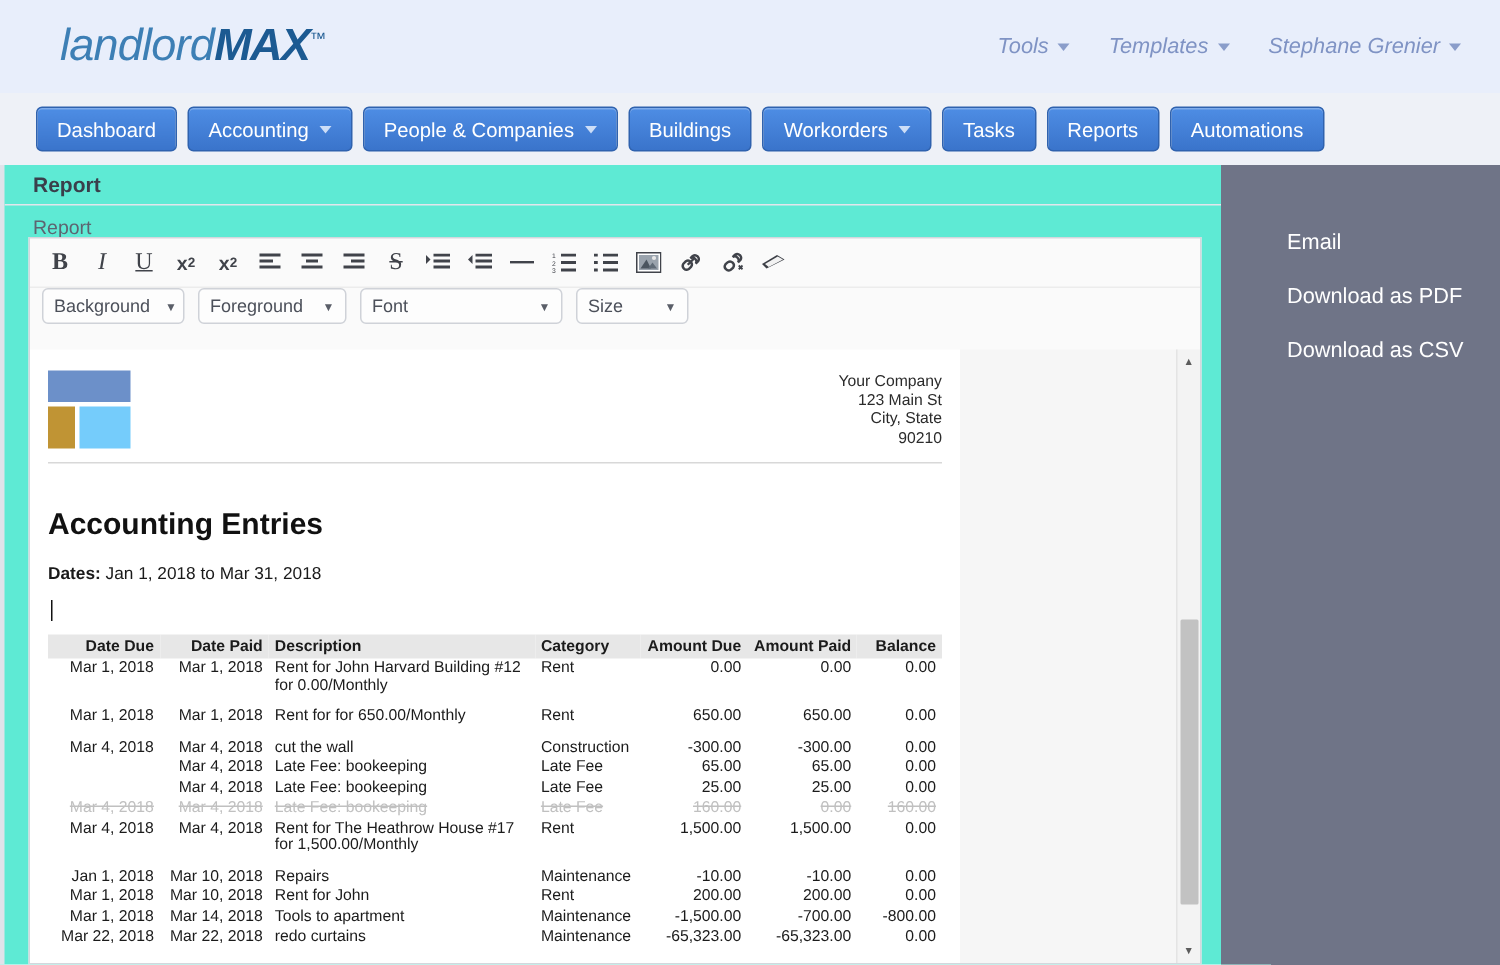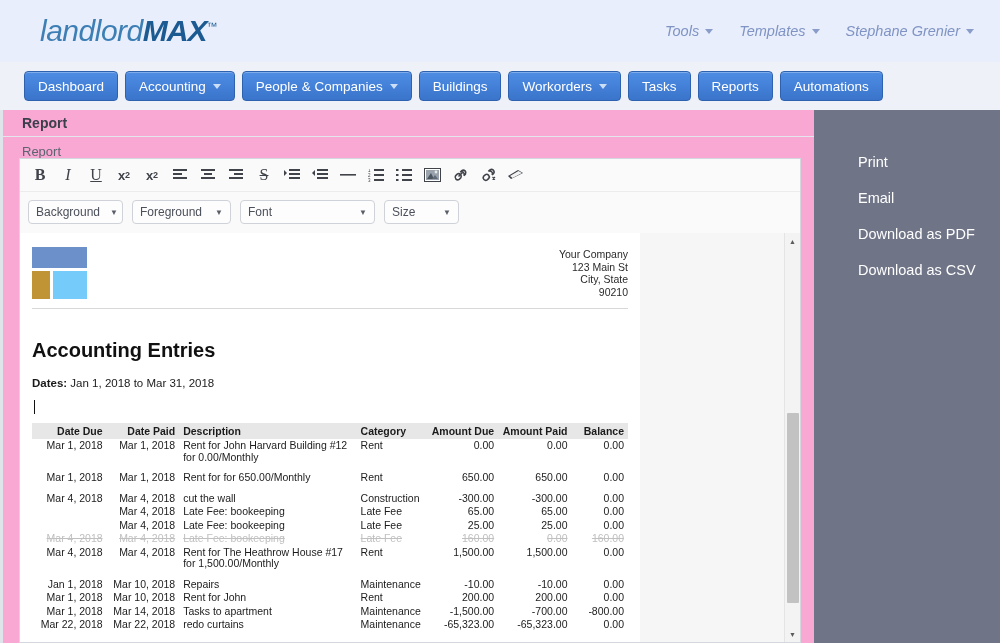--- a/index.html
+++ b/index.html
@@ -52,21 +52,21 @@
     cursor: pointer;
     box-shadow: inset 0 1px 0 rgba(255,255,255,.28);
     white-space: nowrap;
     text-align: right;
   }
   .navbtn .caret { border-top-color: #dce8fb; }
 
   
   .content {
     position: absolute; left: 0; top: 110px; width: 909px; height: 533px;
-    background: #f9a8d4;
+    background: #5eead4;
     border-left: 3px solid #dfe3ea;
     overflow: hidden;
   }
   .panel-title {
     height: 27px; line-height: 27px;
     padding-left: 19px; font-size: 14px; font-weight: 700; color: #3a3f4b;
     border-bottom: 1px solid #e3e6ec;
   }
   .breadcrumb {
     padding: 7px 0 6px 19px; font-size: 13px; color: #5d6470;
@@ -82,21 +82,21 @@
     height: 33px; display: flex; align-items: center; gap: 0px;
     padding: 0 6px; border-bottom: 1px solid #ececec;
   }
   .tb-icon {
     width: 28px; height: 26px; display: flex; align-items: center; justify-content: center;
     color: #40434a; cursor: pointer; font-size: 15px; line-height: 1;
   }
   .tb-icon svg { display: block; }
 
   .toolbar2 {
-    height: 40px; display: flex; align-items: center; gap: 9px; padding: 0 8px;
+    height: 40px; display: flex; gap: 9px; padding: 0 8px;
   }
   .tb-select {
     height: 24px; border: 1px solid #cfd2d8; border-radius: 4px; background: #fdfdfd;
     font-size: 12px; color: #4c505a; display: flex; align-items: center;
     padding: 0 7px; cursor: pointer; justify-content: space-between;
   }
   .tb-select .sc { margin-left: 10px; font-size: 8px; color: #5a5e68; }
   .sel-bg { width: 95px; }
   .sel-fg { width: 99px; }
   .sel-font { width: 135px; }
@@ -484,21 +484,21 @@
                 <td class="c-r">Mar 10, 2018</td>
                 <td class="c-l">Rent for John</td>
                 <td class="c-l">Rent</td>
                 <td class="c-r">200.00</td>
                 <td class="c-r">200.00</td>
                 <td class="c-r">0.00</td>
               </tr>
               <tr>
                 <td class="c-r">Mar 1, 2018</td>
                 <td class="c-r">Mar 14, 2018</td>
-                <td class="c-l">Tasks to apartment</td>
+                <td class="c-l">Tools to apartment</td>
                 <td class="c-l">Maintenance</td>
                 <td class="c-r">-1,500.00</td>
                 <td class="c-r">-700.00</td>
                 <td class="c-r">-800.00</td>
               </tr>
               <tr>
                 <td class="c-r">Mar 22, 2018</td>
                 <td class="c-r">Mar 22, 2018</td>
                 <td class="c-l">redo curtains</td>
                 <td class="c-l">Maintenance</td>
@@ -515,17 +515,16 @@
         <div class="vs-arrow">▲</div>
         <div class="vs-thumb"></div>
         <div class="vs-arrow bottom">▼</div>
       </div>
     </div>
 
   </div>
 </div>
 
 <div class="actions">
-  <div class="action-item">Print</div>
   <div class="action-item">Email</div>
   <div class="action-item">Download as PDF</div>
   <div class="action-item">Download as CSV</div>
 </div>
 
 </body></html>

